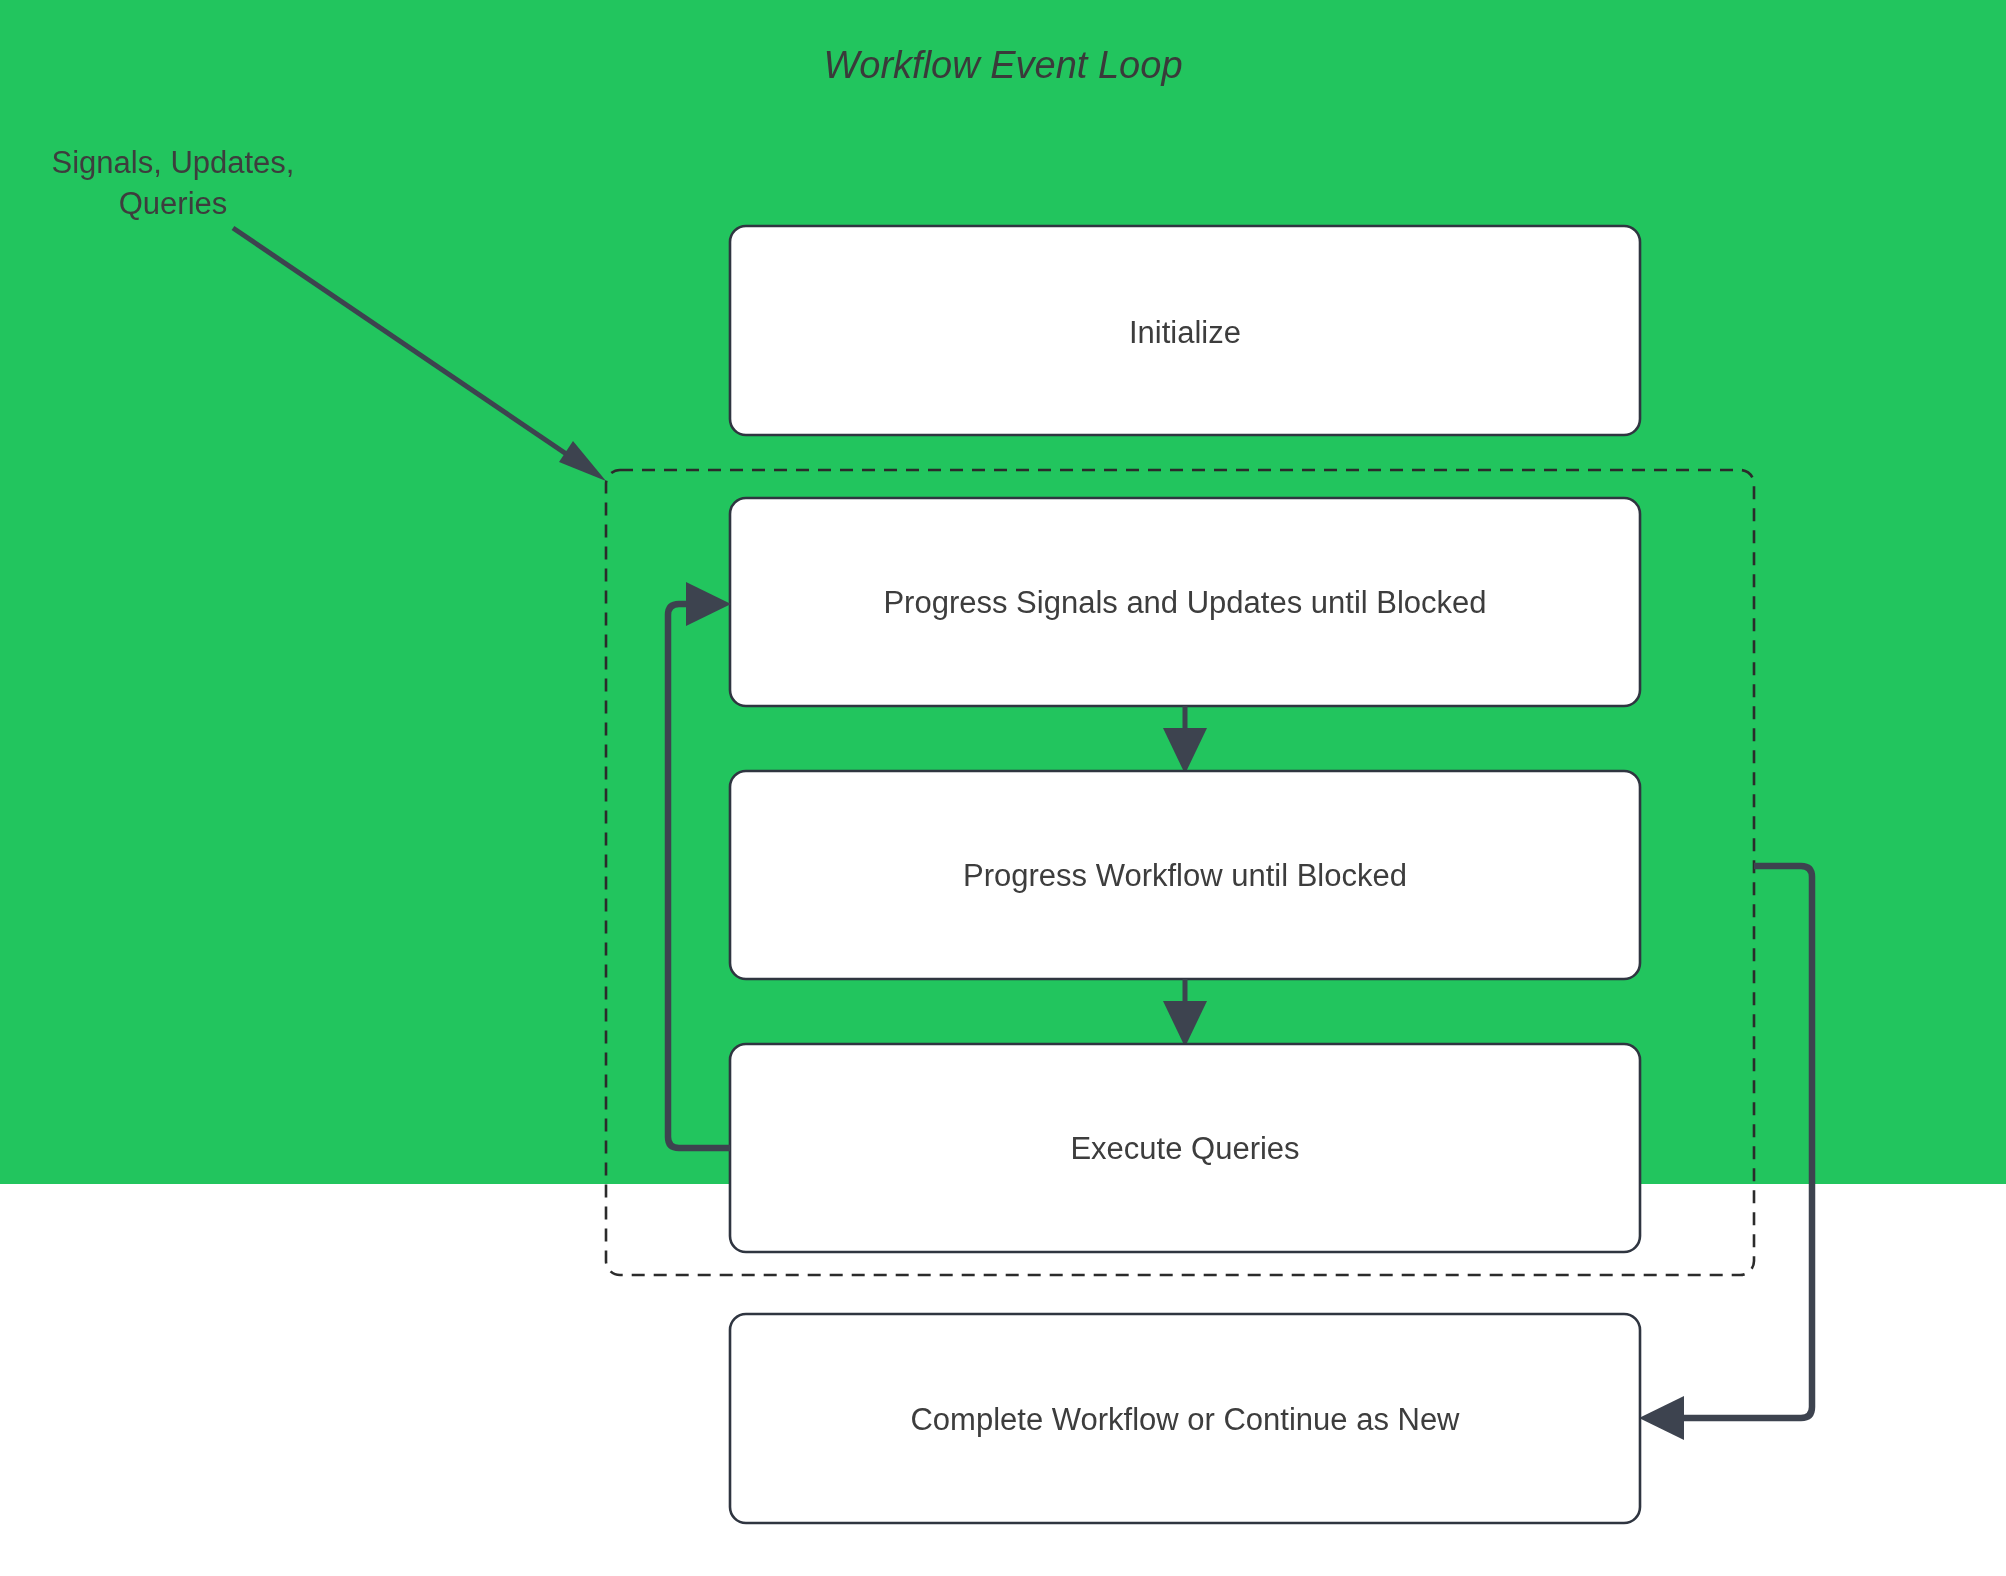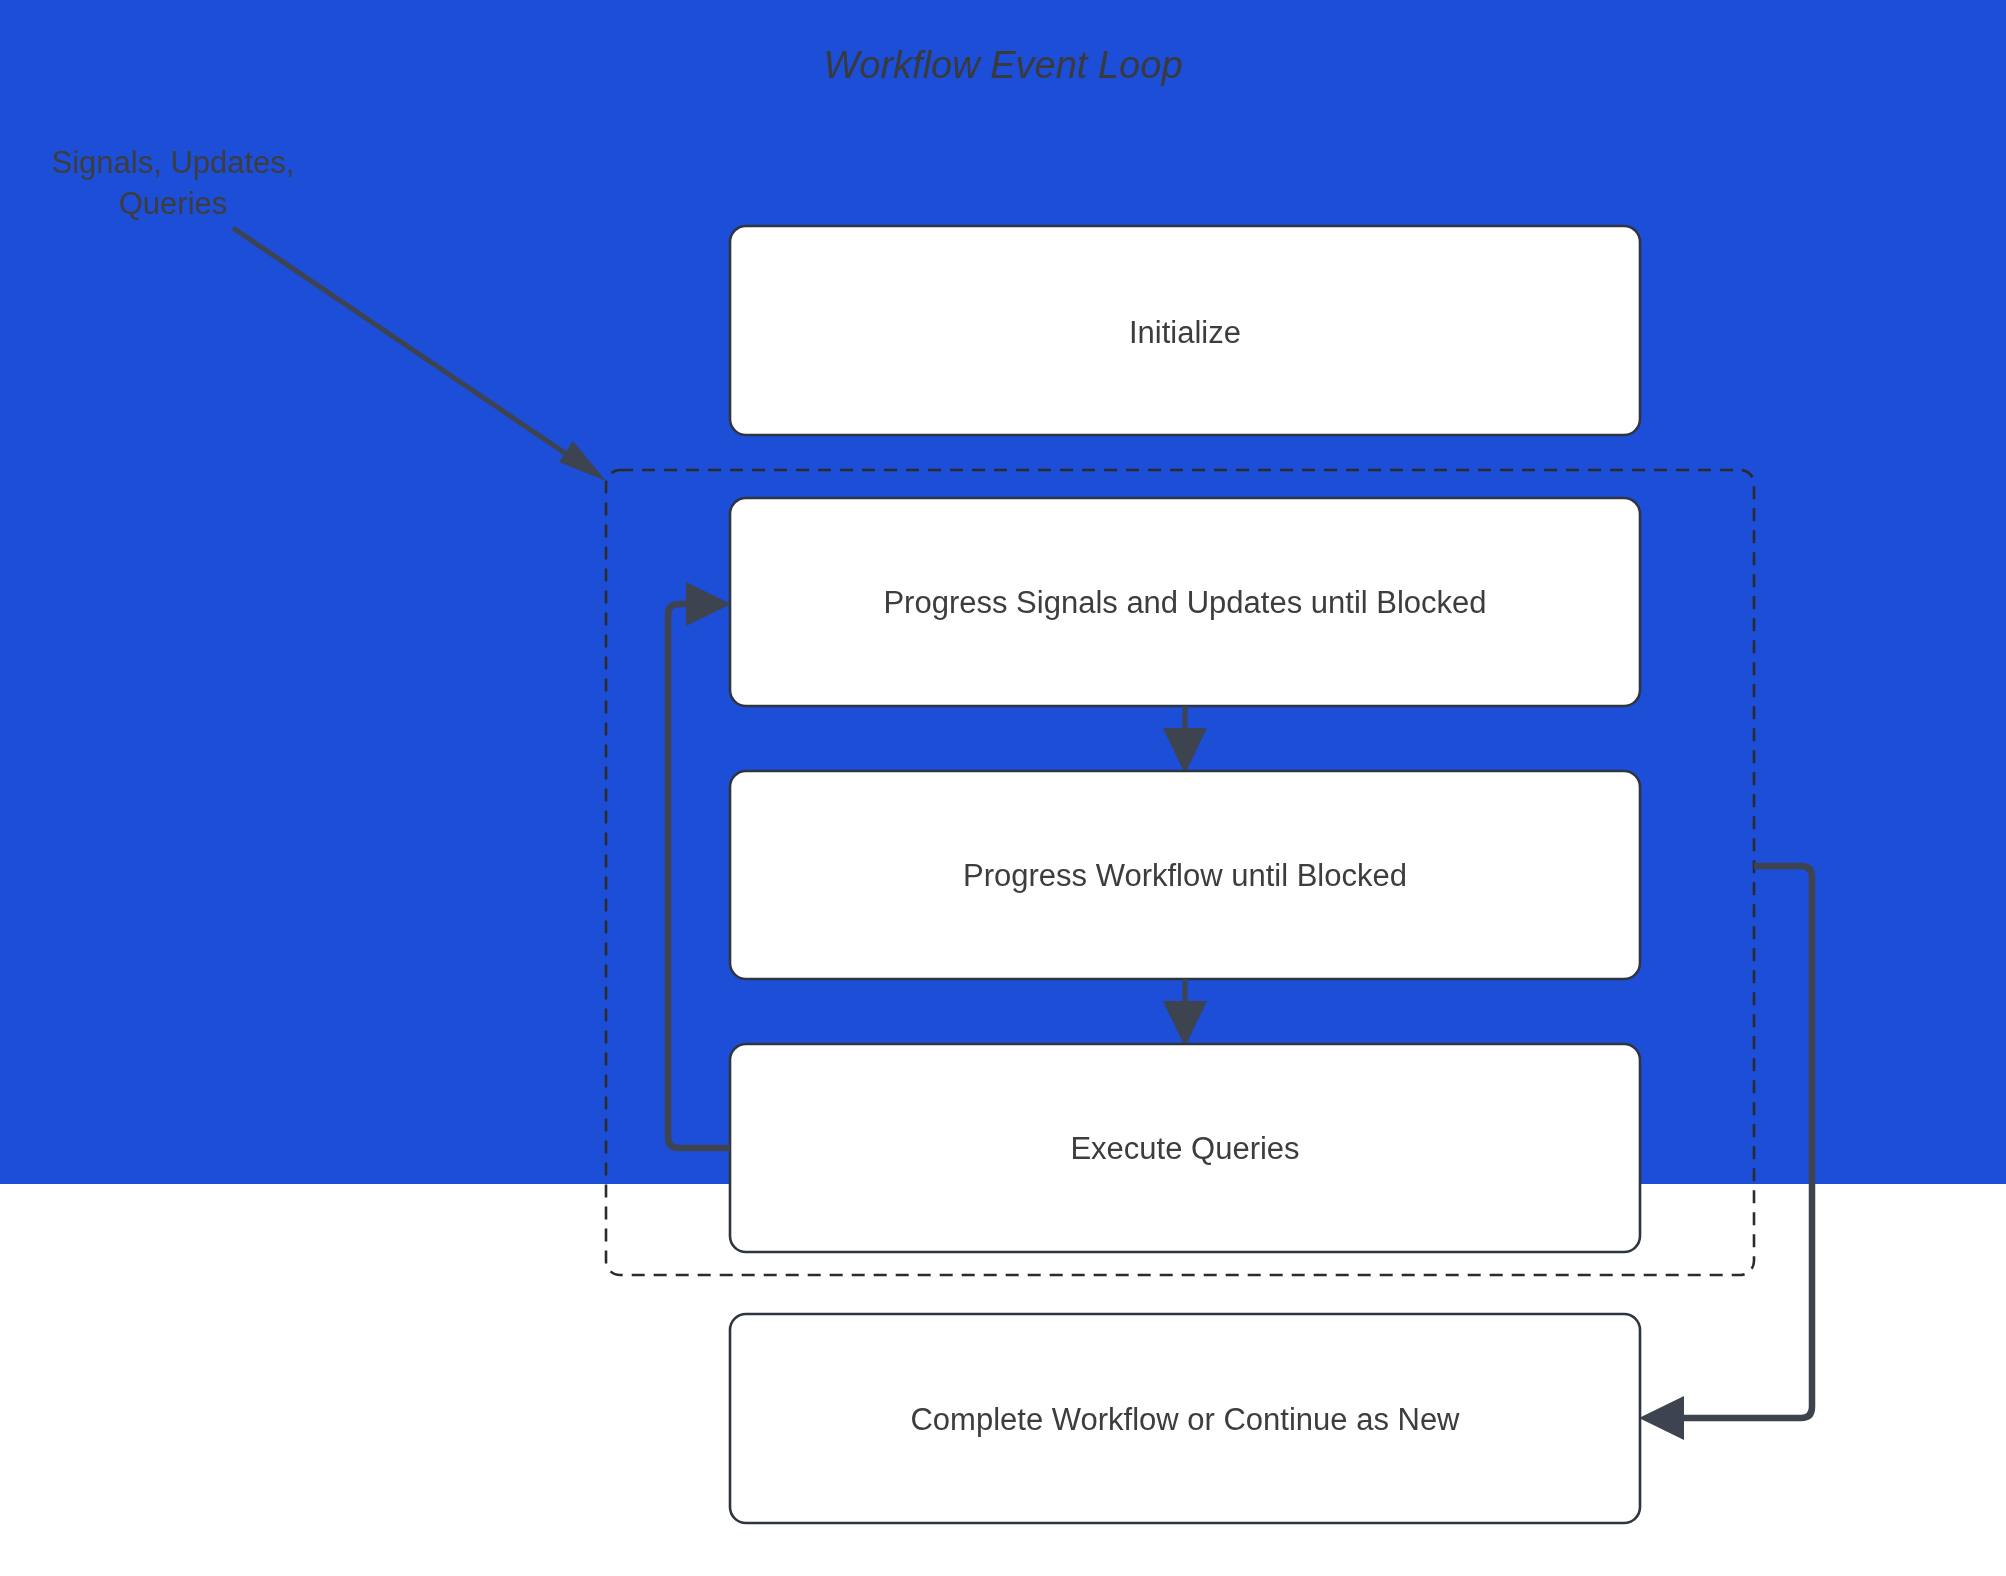--- a/index.html
+++ b/index.html
@@ -10,21 +10,21 @@
   body {
     width: 2006px;
     height: 1576px;
     font-family: "Liberation Sans", sans-serif;
     overflow: hidden;
   }
   #diagram-root {
     position: relative;
     width: 2006px;
     height: 1184px;
-    background: #1d4ed8;
+    background: #22c55e;
     text-align: right;
   }
   svg.canvas {
     position: absolute;
     top: 0;
     left: 0;
     width: 2006px;
     height: 1576px;
     display: block;
   }

